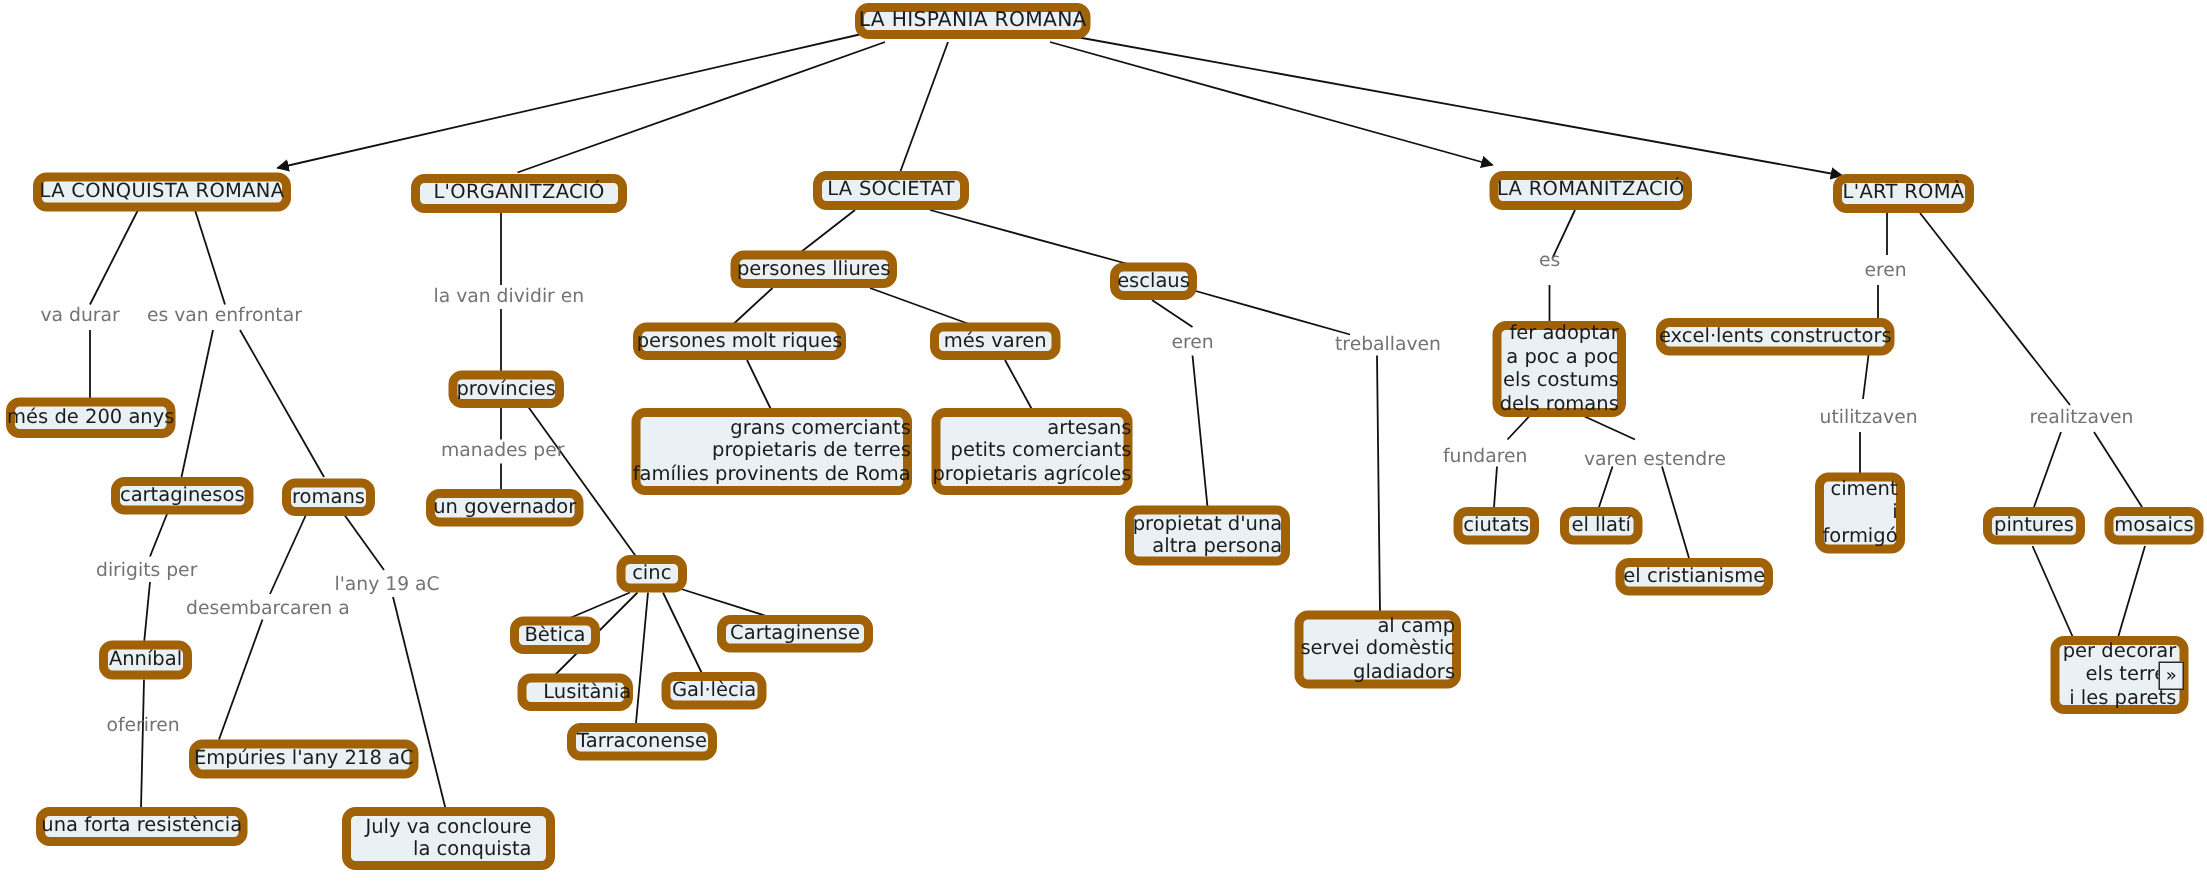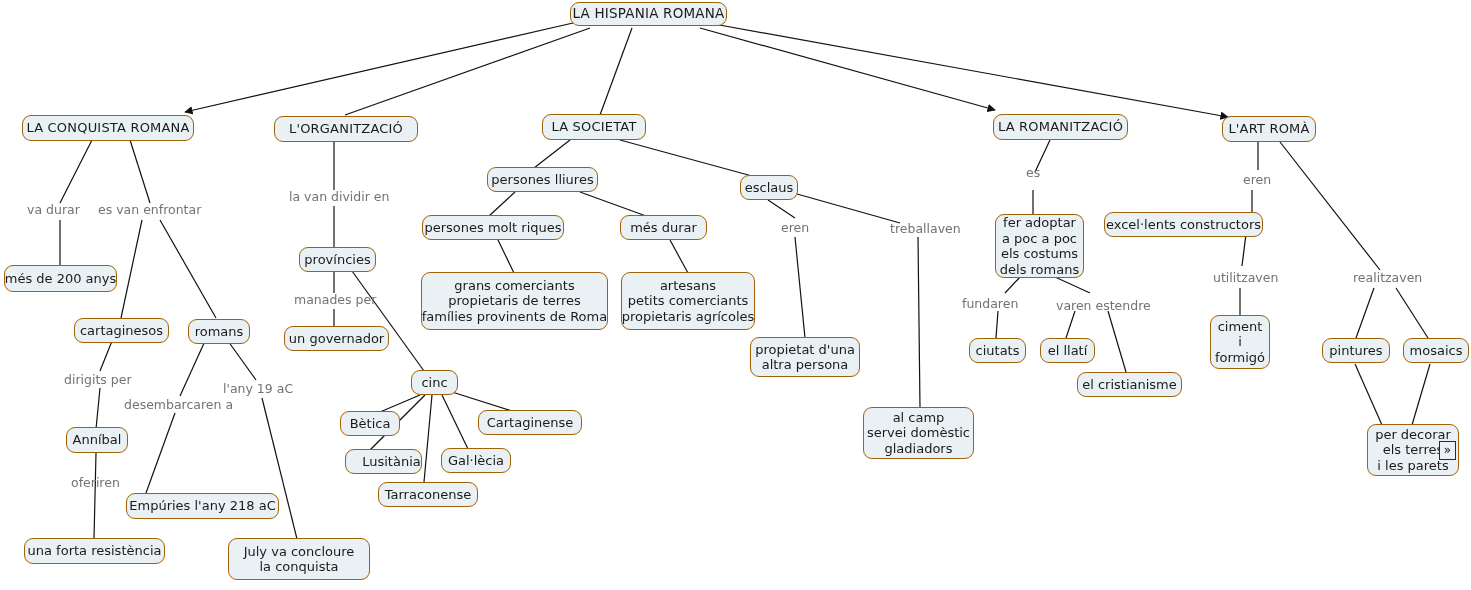--- a/index.html
+++ b/index.html
@@ -4,23 +4,23 @@
 <style>
   html,body{margin:0;padding:0;background:#ffffff;}
   body{
     width:1471px;height:590px;position:relative;overflow:hidden;
     font-family:"DejaVu Sans","Liberation Sans",sans-serif;
   }
   #canvas{position:absolute;left:0;top:0;width:1471px;height:590px;}
   #edges{position:absolute;left:0;top:0;width:1471px;height:590px;pointer-events:none;}
   .node{
     position:absolute;box-sizing:border-box;
-    background:#eaf1f4;border:1px solid #a16207;border-radius:9px;
+    background:#eaf1f4;border:6px solid #a16207;border-radius:9px;
     color:#1b1b1b;font-size:13px;line-height:15.5px;
-    display:flex;align-items:center;justify-content:center;text-align:center;
+    display:flex;align-items:center;justify-content:center;text-align:right;
     padding:3px 8px;white-space:pre;
   }
   .node.root{font-size:13.5px;letter-spacing:.2px;}
   .node.cap{letter-spacing:.2px;}
   .link-label{
     position:absolute;color:#737373;font-size:12.5px;line-height:14px;
     background:transparent;white-space:pre;text-align:center;
   }
   .expand-btn{
     position:absolute;width:17px;height:19px;box-sizing:border-box;
@@ -125,21 +125,21 @@
   <div class="node" style="left:284px;top:326px;width:105px;height:25px;">un governador</div>
   <div class="node" style="left:411px;top:370px;width:47px;height:25px;">cinc</div>
   <div class="node" style="left:340px;top:411px;width:60px;height:25px;">Bètica</div>
   <div class="node" style="left:345px;top:449px;width:77px;height:25px;padding-left:24px;">Lusitània</div>
   <div class="node" style="left:378px;top:482px;width:100px;height:25px;">Tarraconense</div>
   <div class="node" style="left:441px;top:448px;width:70px;height:25px;">Gal·lècia</div>
   <div class="node" style="left:478px;top:410px;width:104px;height:25px;">Cartaginense</div>
 
   <div class="node" style="left:487px;top:167px;width:111px;height:25px;">persones lliures</div>
   <div class="node" style="left:422px;top:215px;width:142px;height:25px;">persones molt riques</div>
-  <div class="node" style="left:620px;top:215px;width:87px;height:25px;">més durar</div>
+  <div class="node" style="left:620px;top:215px;width:87px;height:25px;">més varen</div>
   <div class="node" style="left:421px;top:272px;width:187px;height:58px;">grans comerciants
 propietaris de terres
 famílies provinents de Roma</div>
   <div class="node" style="left:621px;top:272px;width:134px;height:58px;">artesans
 petits comerciants
 propietaris agrícoles</div>
 
   <div class="node" style="left:740px;top:175px;width:58px;height:25px;">esclaus</div>
   <div class="node" style="left:750px;top:337px;width:110px;height:40px;">propietat d'una
 altra persona</div>

